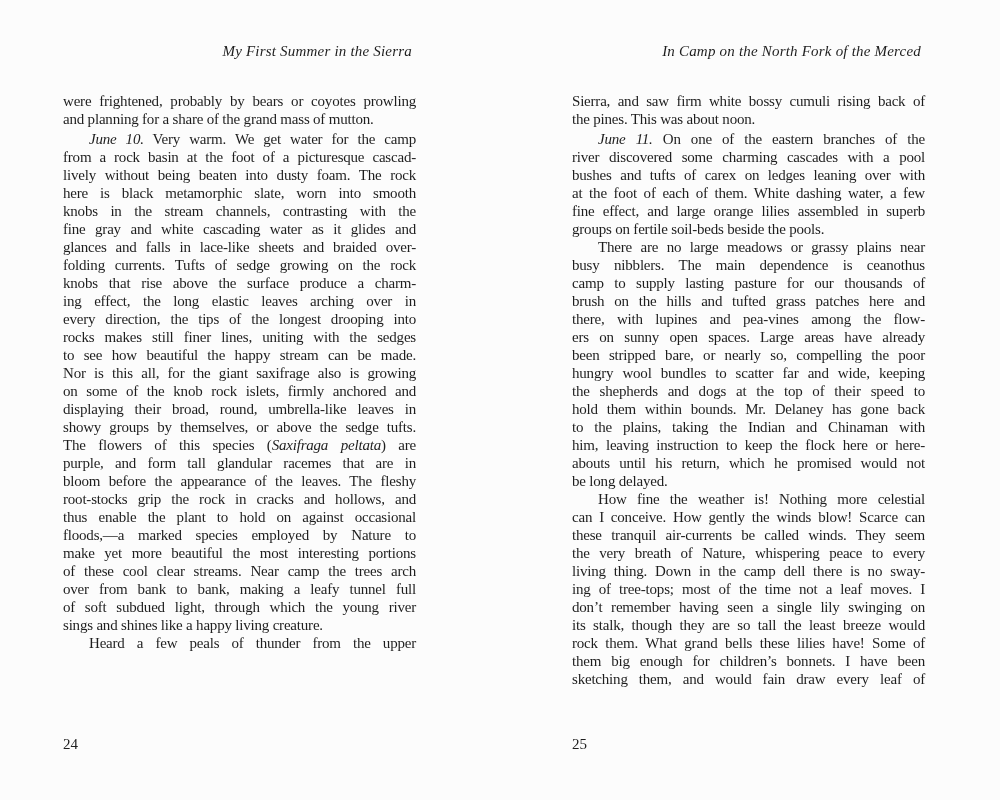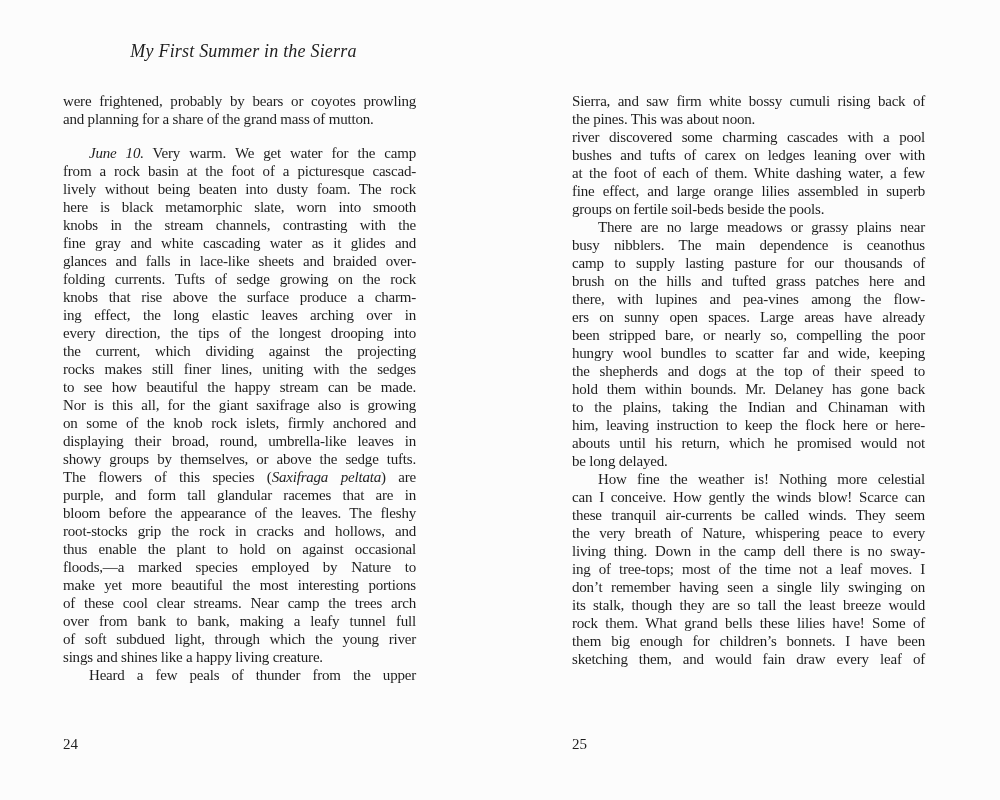--- a/index.html
+++ b/index.html
@@ -5,31 +5,31 @@
   html,body{margin:0;padding:0;}
   .spread{
     position:relative;width:1000px;height:800px;background:#fcfcfc;
     font-family:"Liberation Serif","DejaVu Serif",serif;color:#1e1e1e;
     overflow:hidden;
   }
   .page{position:absolute;top:0;height:800px;width:365px;}
   .page.left{left:63px;}
   .page.right{left:572px;}
   .running-head{
-    position:absolute;top:42px;left:0;right:4px;text-align:center;
-    font-style:italic;font-size:18px;letter-spacing:0.2px;line-height:18px;
+    position:absolute;top:42px;left:0;right:16px;text-align:right;
+    font-style:italic;font-size:15px;letter-spacing:0.2px;line-height:18px;
   }
   .page-body{position:absolute;top:92px;left:0;right:12px;font-family:Liberation Serif, serif;}
   .bl{
     font-size:15px;line-height:18px;height:18px;letter-spacing:-0.2px;
     text-align:justify;text-align-last:justify;white-space:nowrap;
   }
   .bl.end{text-align-last:left;}
   .bl.ind{padding-left:26px;}
-  .bl.gap{margin-top:16px;}
+  .bl.gap{margin-top:2px;}
   .it{font-style:italic;}
   .page-number{
     position:absolute;top:735px;left:0;right:0;text-align:left;
     font-size:15px;line-height:18px;
   }
 </style>
 </head>
 <body>
 
 <div class="spread">
@@ -43,21 +43,20 @@
         <div class="bl"><span>from a rock basin at the foot of a picturesque cascad-</span></div>
         <div class="bl"><span>lively without being beaten into dusty foam. The rock</span></div>
         <div class="bl"><span>here is black metamorphic slate, worn into smooth</span></div>
         <div class="bl"><span>knobs in the stream channels, contrasting with the</span></div>
         <div class="bl"><span>fine gray and white cascading water as it glides and</span></div>
         <div class="bl"><span>glances and falls in lace-like sheets and braided over-</span></div>
         <div class="bl"><span>folding currents. Tufts of sedge growing on the rock</span></div>
         <div class="bl"><span>knobs that rise above the surface produce a charm-</span></div>
         <div class="bl"><span>ing effect, the long elastic leaves arching over in</span></div>
         <div class="bl"><span>every direction, the tips of the longest drooping into</span></div>
-        <div class="bl"><span>the current, which dividing against the projecting</span></div>
         <div class="bl"><span>rocks makes still finer lines, uniting with the sedges</span></div>
         <div class="bl"><span>to see how beautiful the happy stream can be made.</span></div>
         <div class="bl"><span>Nor is this all, for the giant saxifrage also is growing</span></div>
         <div class="bl"><span>on some of the knob rock islets, firmly anchored and</span></div>
         <div class="bl"><span>displaying their broad, round, umbrella-like leaves in</span></div>
         <div class="bl"><span>showy groups by themselves, or above the sedge tufts.</span></div>
         <div class="bl"><span>The flowers of this species (</span><span class="it">Saxifraga peltata</span><span>) are</span></div>
         <div class="bl"><span>purple, and form tall glandular racemes that are in</span></div>
         <div class="bl"><span>bloom before the appearance of the leaves. The fleshy</span></div>
         <div class="bl"><span>root-stocks grip the rock in cracks and hollows, and</span></div>
@@ -67,23 +66,25 @@
         <div class="bl"><span>of these cool clear streams. Near camp the trees arch</span></div>
         <div class="bl"><span>over from bank to bank, making a leafy tunnel full</span></div>
         <div class="bl"><span>of soft subdued light, through which the young river</span></div>
         <div class="bl end"><span>sings and shines like a happy living creature.</span></div>
         <div class="bl ind"><span>Heard a few peals of thunder from the upper</span></div>
       </div>
     <div class="page-number">24</div>
   </div>
 
   <div class="page right">
+    <div class="running-head">In Camp on the North Fork of the Merced</div>
     <div class="page-body">
         <div class="bl"><span>Sierra, and saw firm white bossy cumuli rising back of</span></div>
         <div class="bl end"><span>the pines. This was about noon.</span></div>
+        <div class="bl ind gap"><span class="it">June 11.</span><span> On one of the eastern branches of the</span></div>
         <div class="bl"><span>river discovered some charming cascades with a pool</span></div>
         <div class="bl"><span>bushes and tufts of carex on ledges leaning over with</span></div>
         <div class="bl"><span>at the foot of each of them. White dashing water, a few</span></div>
         <div class="bl"><span>fine effect, and large orange lilies assembled in superb</span></div>
         <div class="bl end"><span>groups on fertile soil-beds beside the pools.</span></div>
         <div class="bl ind"><span>There are no large meadows or grassy plains near</span></div>
         <div class="bl"><span>busy nibblers. The main dependence is ceanothus</span></div>
         <div class="bl"><span>camp to supply lasting pasture for our thousands of</span></div>
         <div class="bl"><span>brush on the hills and tufted grass patches here and</span></div>
         <div class="bl"><span>there, with lupines and pea-vines among the flow-</span></div>

